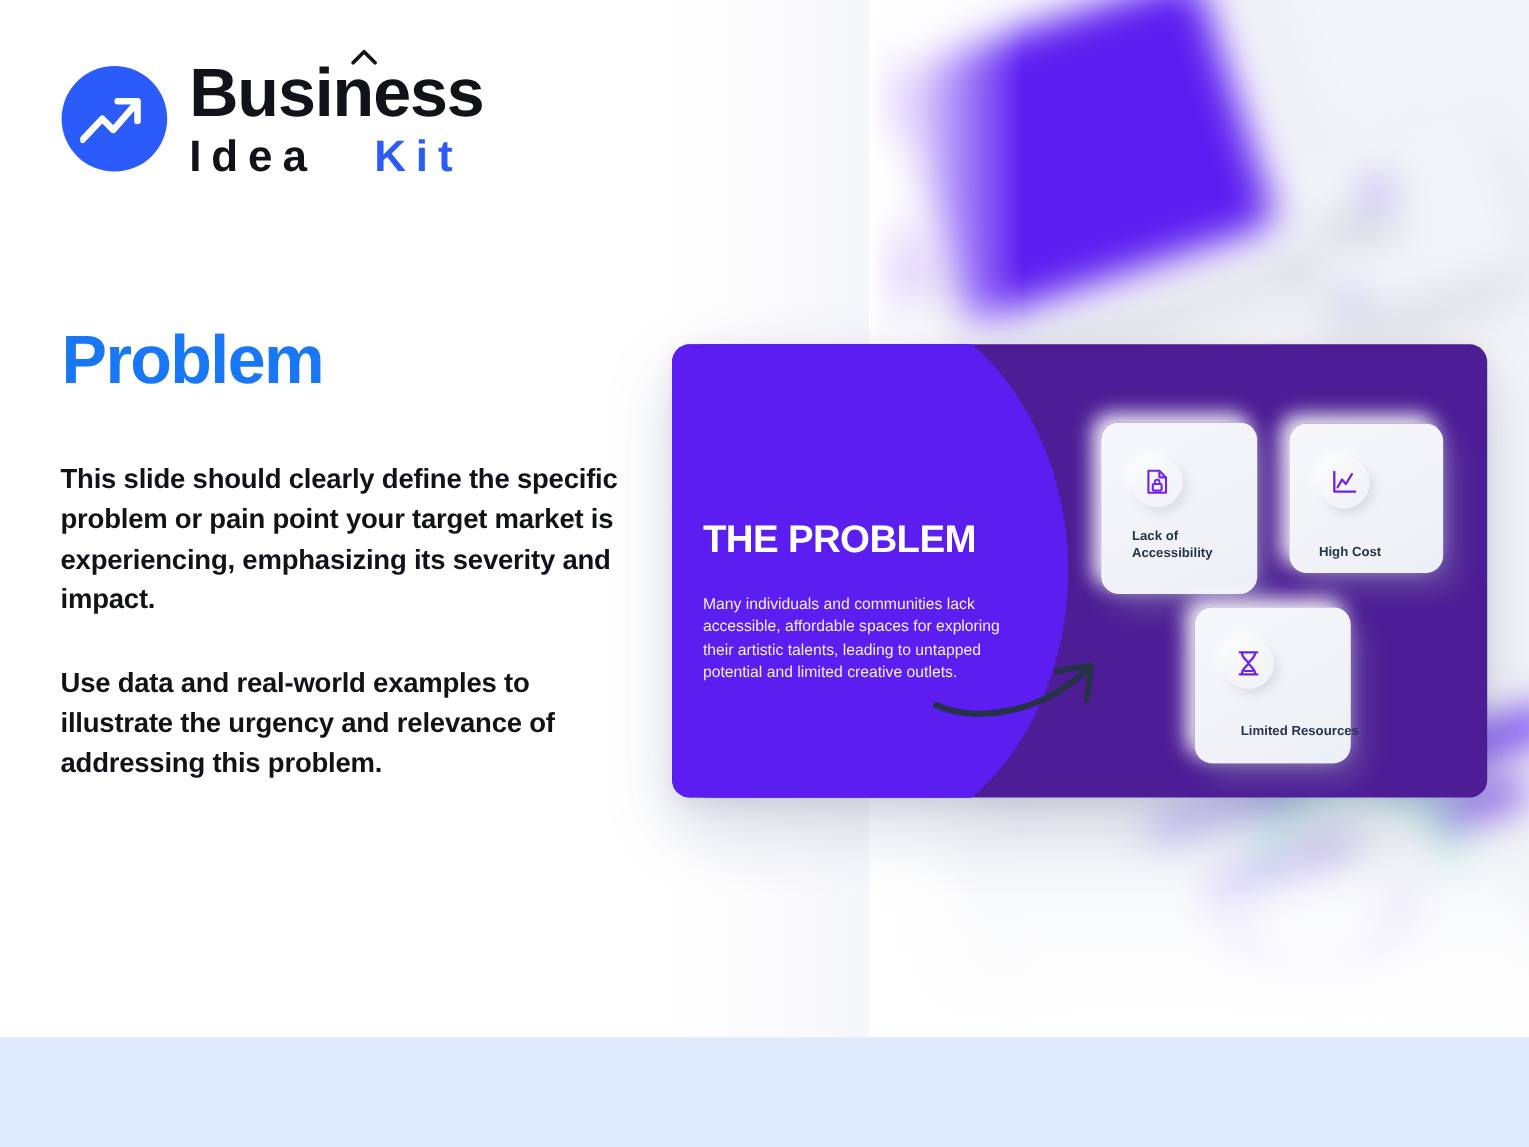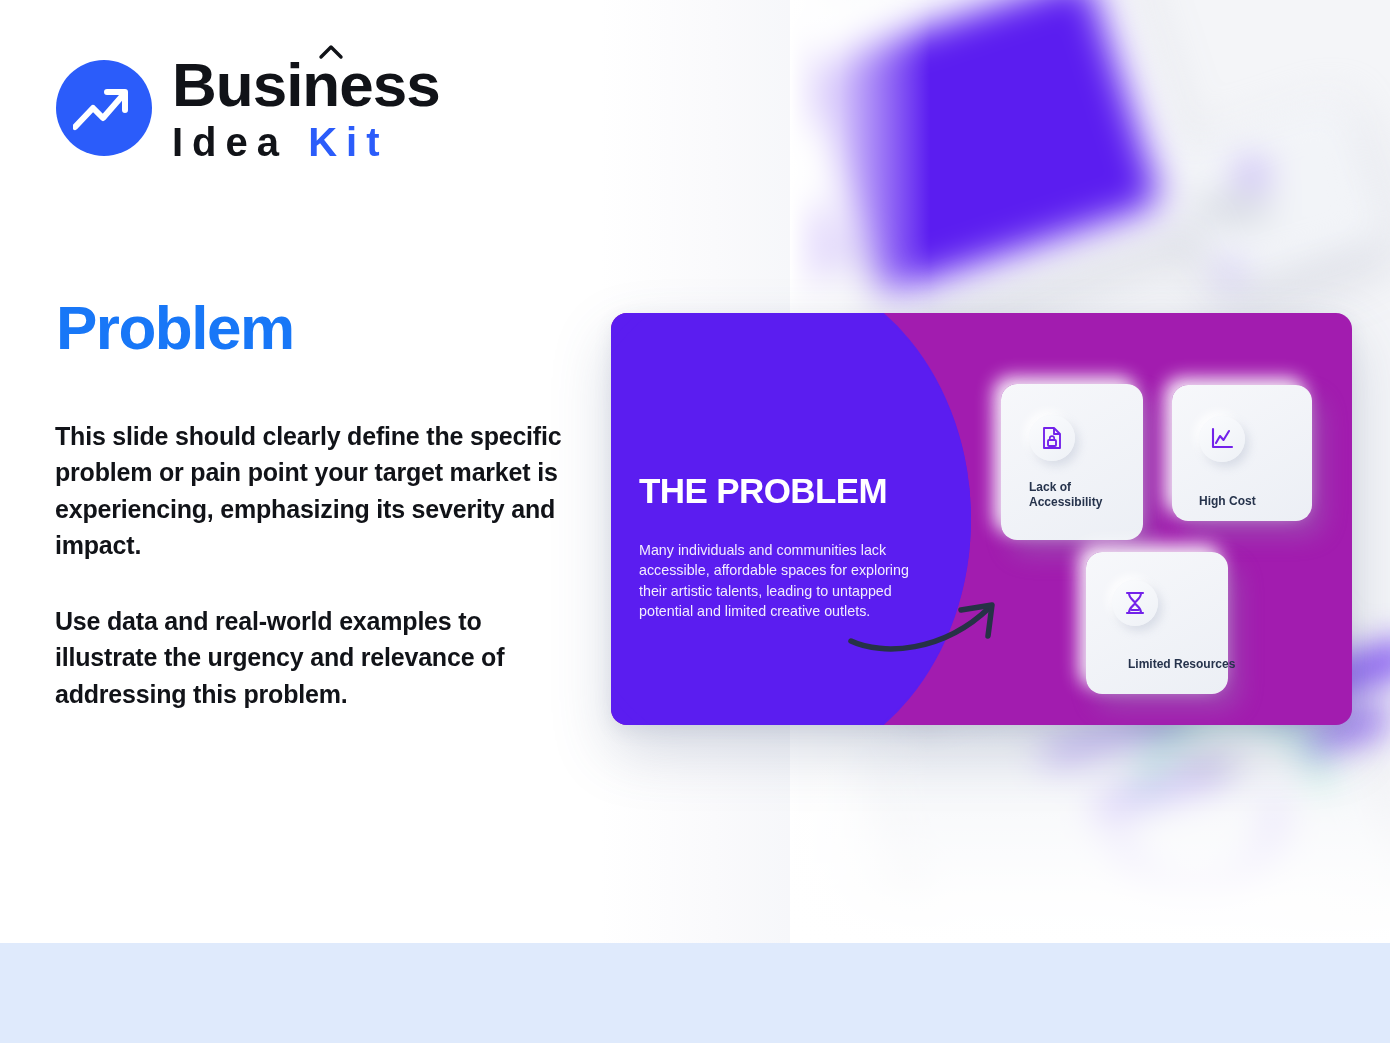--- a/index.html
+++ b/index.html
@@ -85,38 +85,38 @@
 
   
   .logo { position:absolute; left:56px; top:54px; display:flex; align-items:center; gap:20px; }
   .logo-mark { width:96px; height:96px; border-radius:50%; background:#2b5cfa;
                display:flex; align-items:center; justify-content:center; flex:none; }
   .logo-words { display:flex; flex-direction:column; line-height:1; }
   .logo-line1 { font-size:62px; font-weight:bold; color:#111318; letter-spacing:-1px;
                 position:relative; }
   .logo-line2 { font-size:40px; font-weight:bold; color:#111318; letter-spacing:9px;
                 margin-top:6px; }
-  .logo-kit { color:#2b5cfa; }
+  .logo-kit { color:#2b5cfa;margin-left:32px; }
   .logo-hat { position:absolute; left:146px; top:-10px; }
 
   
   .page-title {
     position:absolute; left:56px; top:297px;
     font-size:62px; font-weight:bold; color:#1877f7; letter-spacing:-1.5px; line-height:1;
   }
   .body-copy { position:absolute; left:55px; top:418px; width:520px; }
   .body-copy p {
     font-size:25px; font-weight:bold; color:#111318; line-height:1.45; letter-spacing:-.2px;
   }
   .body-copy p + p { margin-top:40px; }
 
   
   .slide {
     position:absolute; left:611px; top:313px; width:741px; height:412px;
-    background:#a21caf; border-radius:16px; overflow:hidden;
+    background:#4c1d95; border-radius:16px; overflow:hidden;
     box-shadow:0 26px 60px rgba(75,90,130,.22), 0 6px 18px rgba(75,90,130,.10);
   }
   .slide-purple-rect {
     position:absolute; left:0; top:0; width:270px; height:412px; background:#5b1df0;
   }
   .slide-purple-circle {
     position:absolute; left:-52px; top:-42px; width:412px; height:496px; border-radius:50%;
     background:#5b1df0;
   }
   .slide-purple-circle2 {

